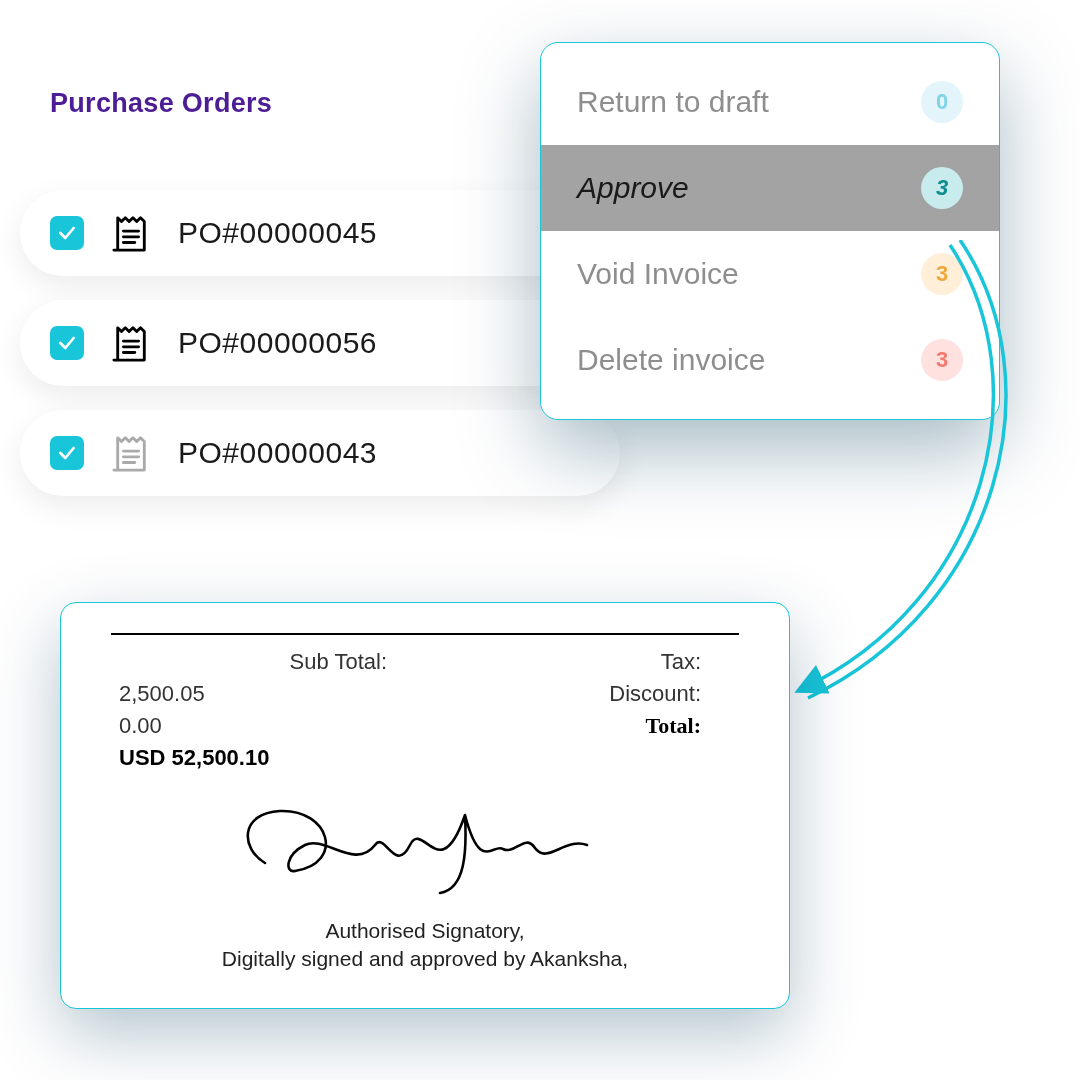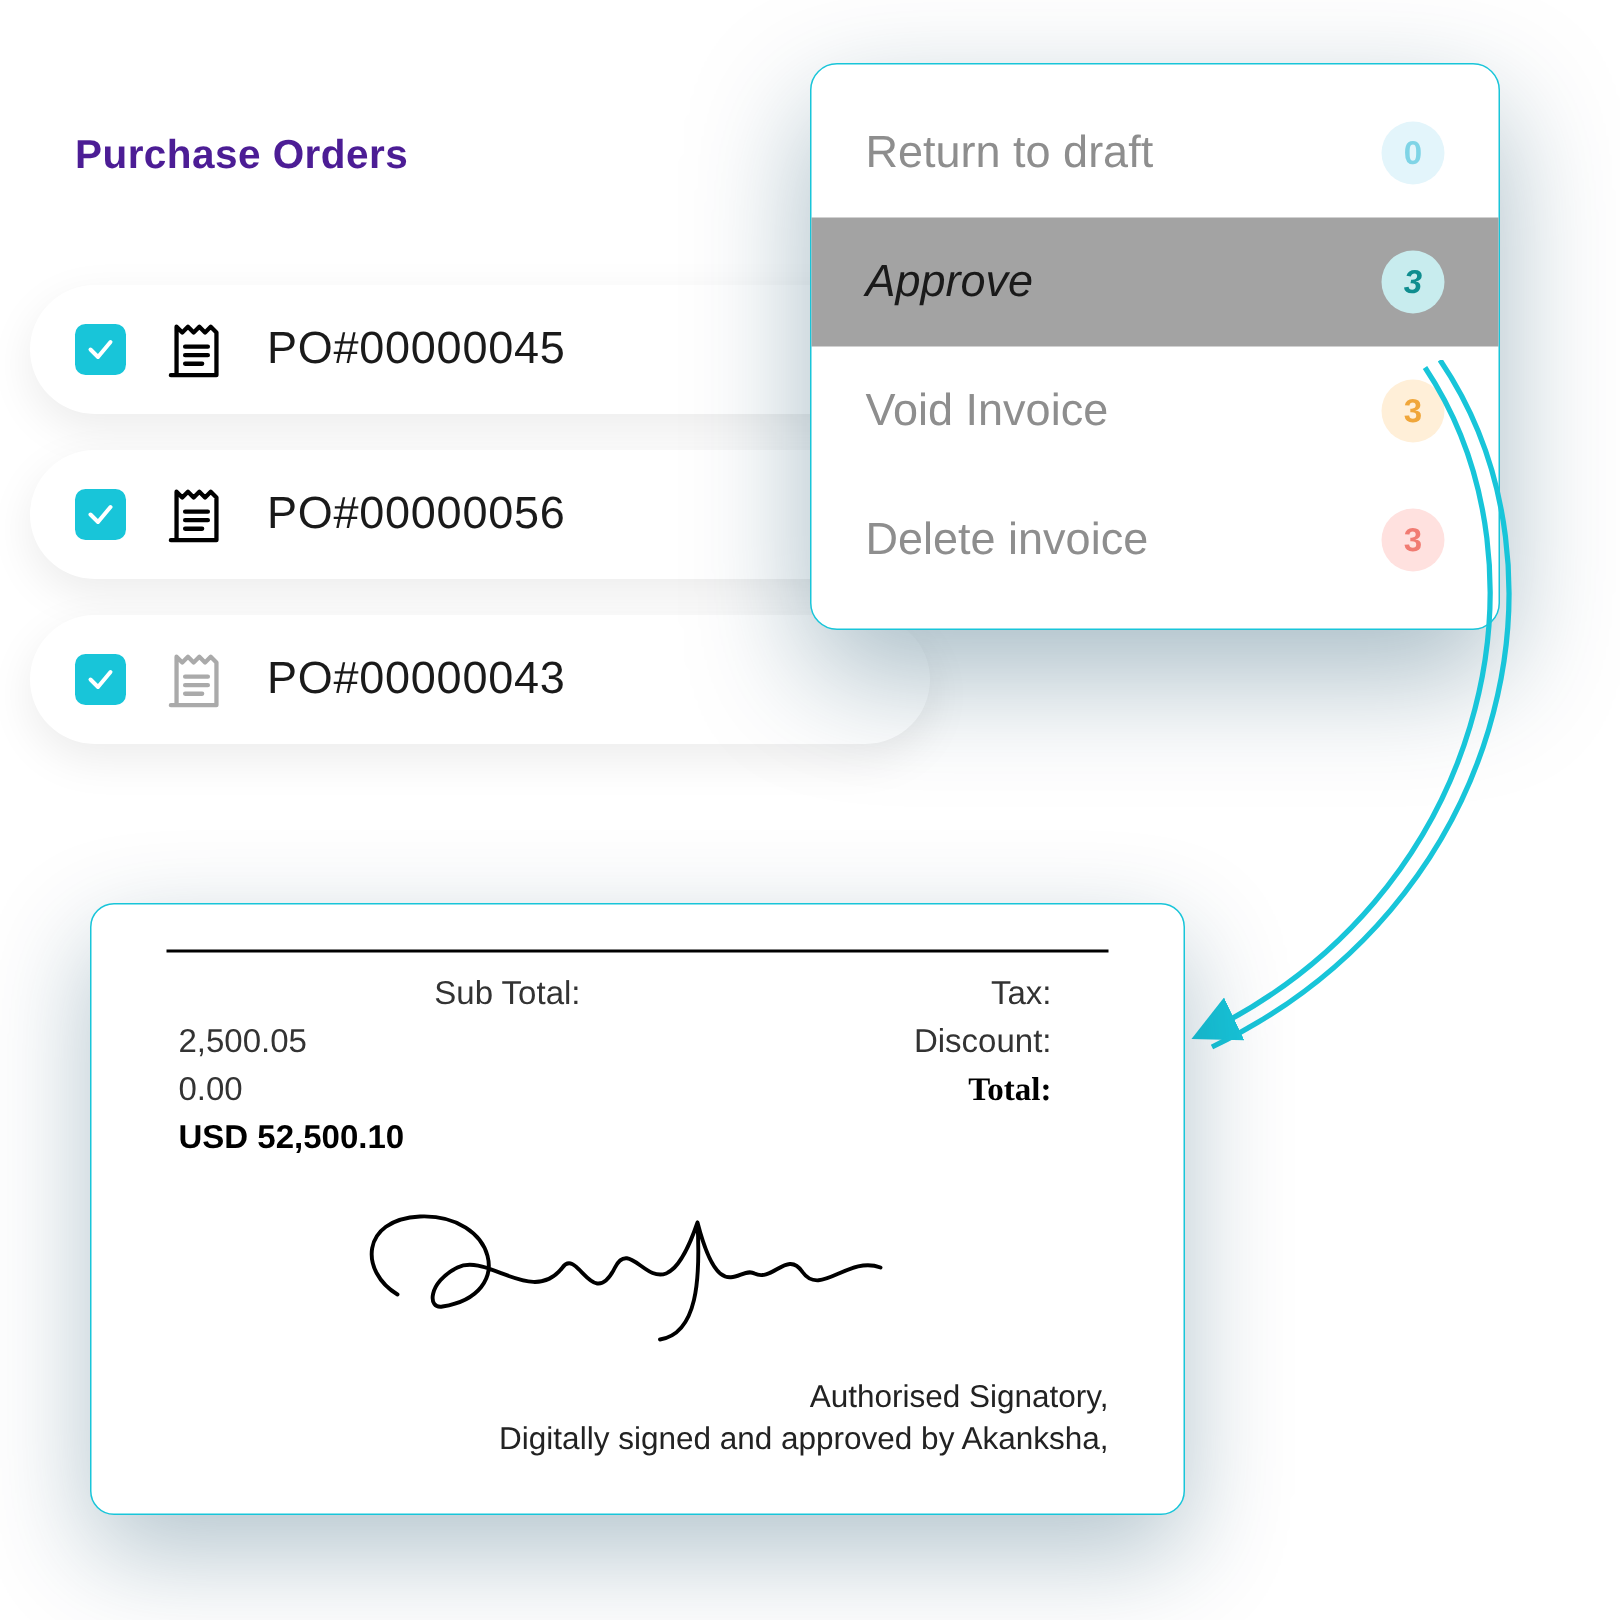--- a/index.html
+++ b/index.html
@@ -148,21 +148,21 @@
   .totals .v  { text-align: left;  padding-left: 8px; }
   .totals .bold { font-weight: 700; color:#000; }
   .totals .serif { font-family: Georgia, "Times New Roman", serif; }
   .signature-wrap {
     margin-top: 22px;
     text-align: center;
   }
   .signature-wrap svg { width: 380px; height: 110px; }
   .sig-text {
     margin-top: 10px;
-    text-align: right;
+    text-align: center;
     font-size: 21px;
     line-height: 1.35;
     color: #222;
   }
 </style>
 </head>
 <body>
 
 <div class="header">
   <div class="page-title">Purchase Orders</div>

